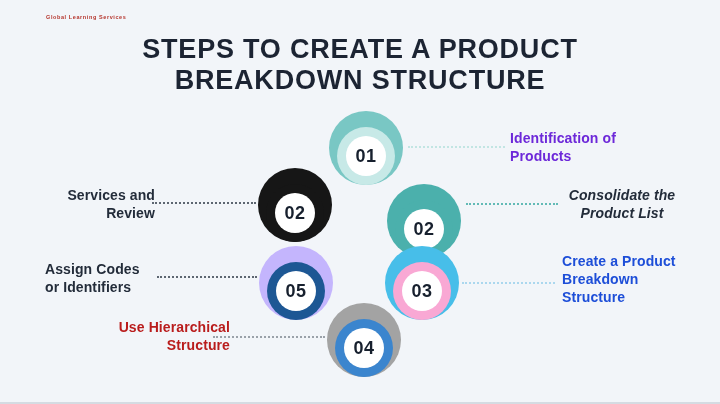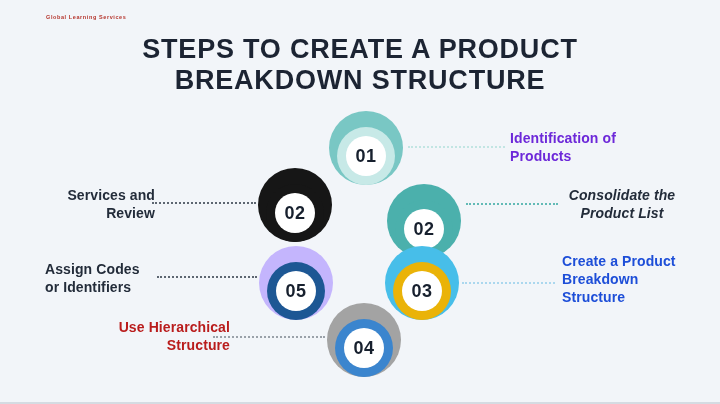--- a/index.html
+++ b/index.html
@@ -154,21 +154,21 @@
           </div>
       </div>
     </div>
     <div class="label" style="color: rgb(35, 44, 58);">Consolidate the
 Product List</div>
   </div>
 
   <div class="step s3">
     <div class="connector" style="border-top-color: rgb(171, 215, 238);"></div>
     <div class="circle" style="background: rgb(71, 190, 233);">
-      <div class="circle-mid" style="background: #eab308;">
+      <div class="circle-mid" style="background: #f9a8d4;">
         <div class="circle-inner" style="color: rgb(23, 32, 46);">
             <span>03</span>
           </div>
       </div>
     </div>
     <div class="label" style="color: #1d4ed8;">Create a Product
 Breakdown
 Structure</div>
   </div>
 

